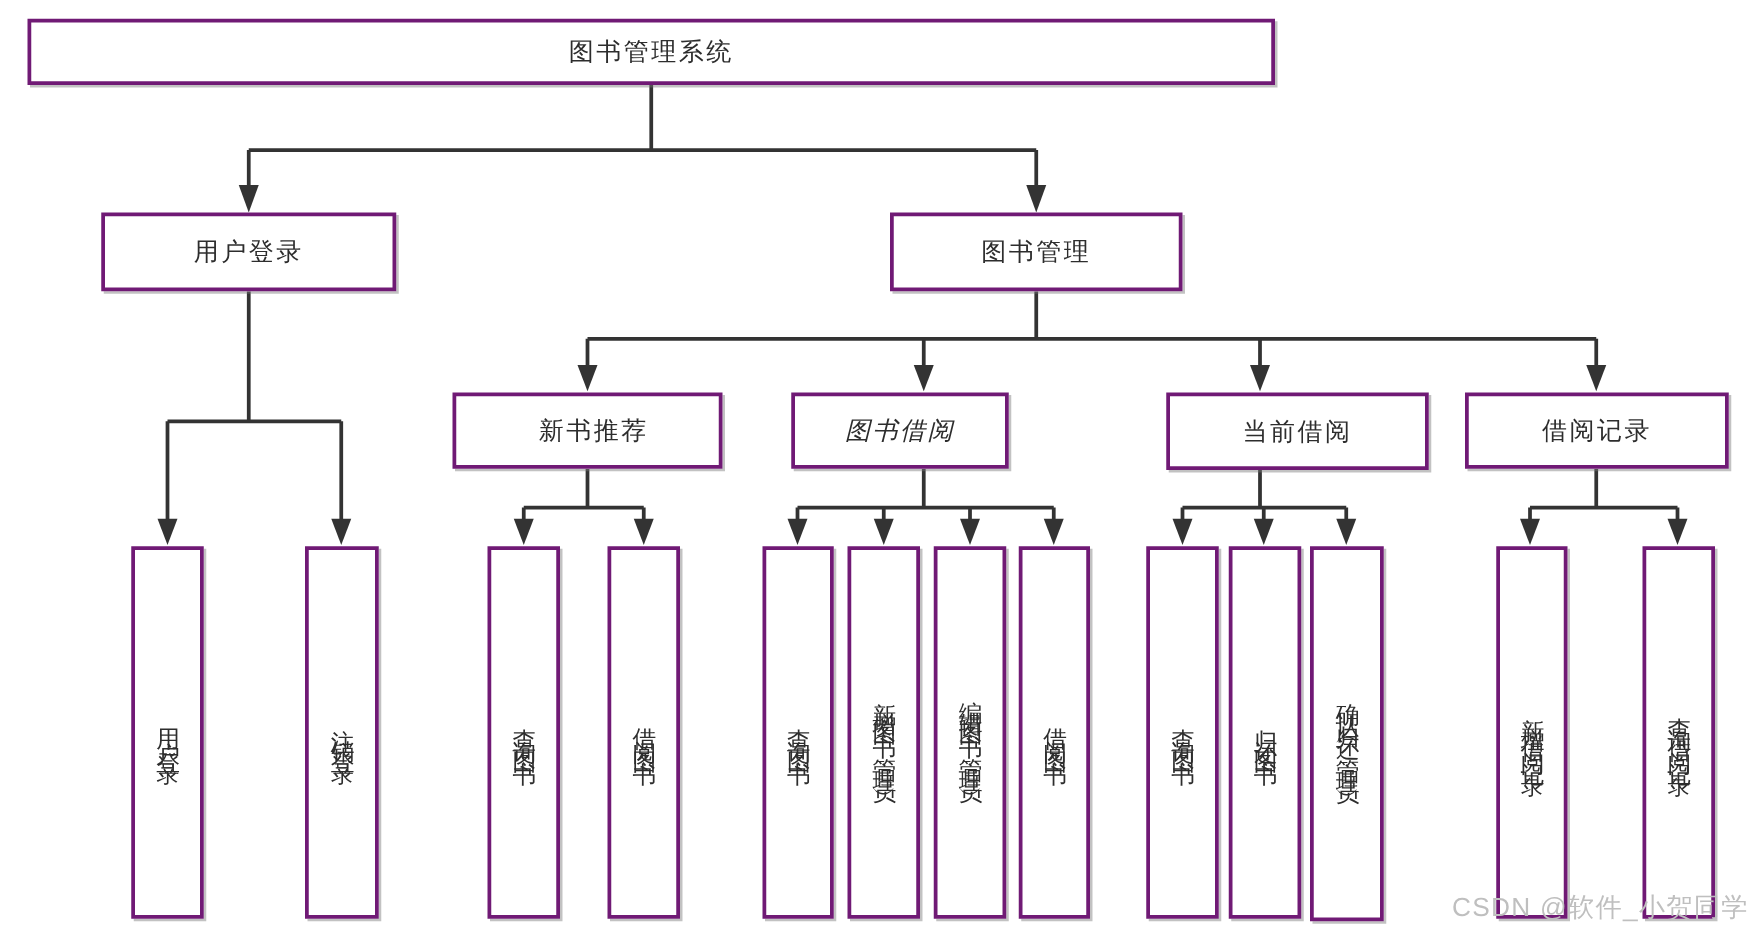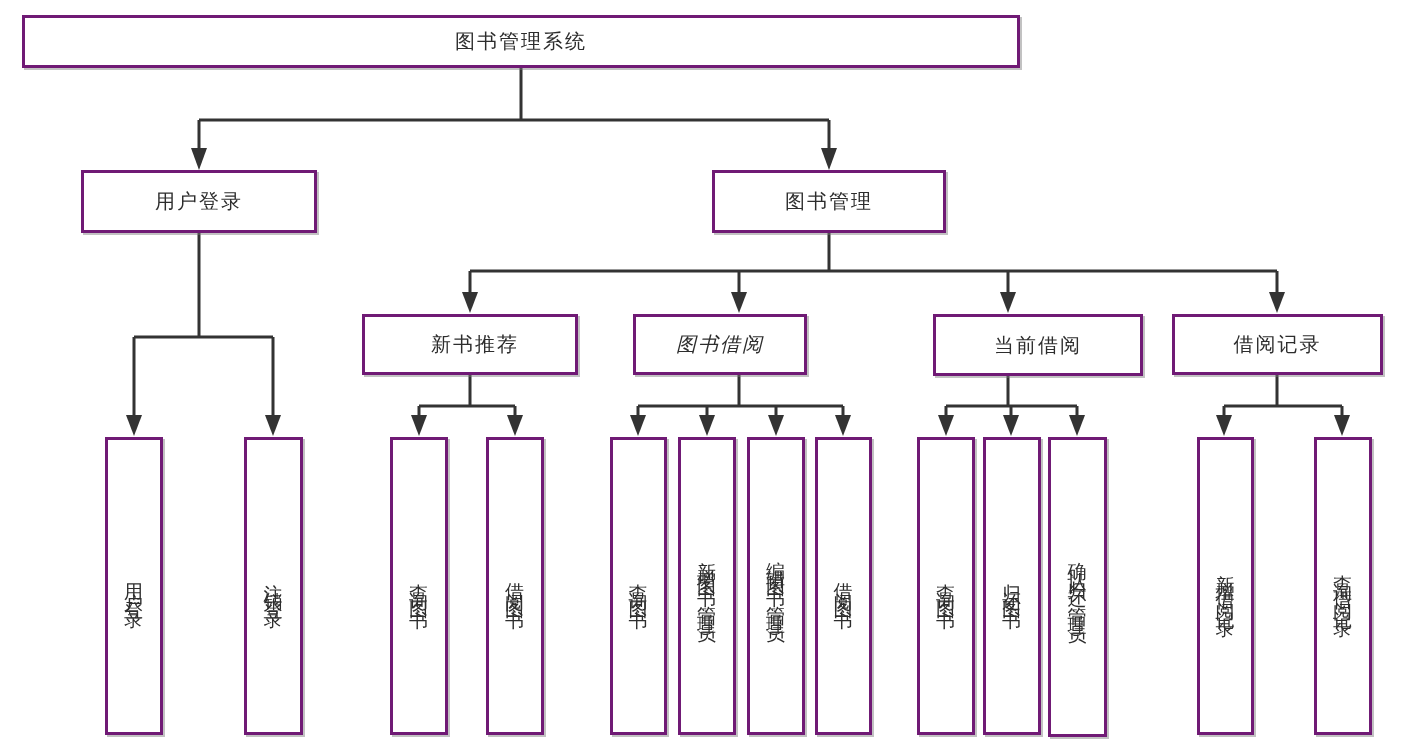--- a/index.html
+++ b/index.html
@@ -130,14 +130,15 @@
     <span class="v-label">确认归还（管理员）</span>
   </div>
 
   <div class="box leaf" style="left:1197px; top:437px; width:57px; height:298px;">
     <span class="v-label">新增借阅记录</span>
   </div>
   <div class="box leaf" style="left:1314px; top:437px; width:58px; height:298px;">
     <span class="v-label">查询借阅记录</span>
   </div>
 
+  <div class="watermark">CSDN @软件_小贺同学</div>
 
 </div>
 
 </body></html>

